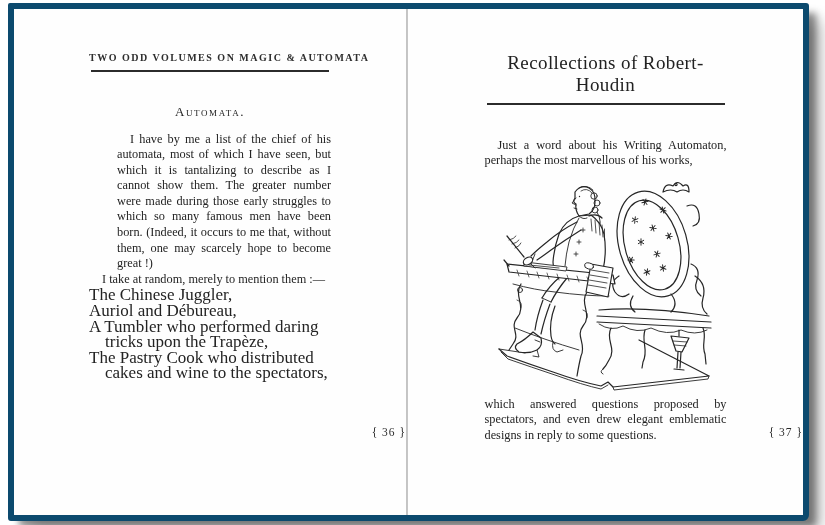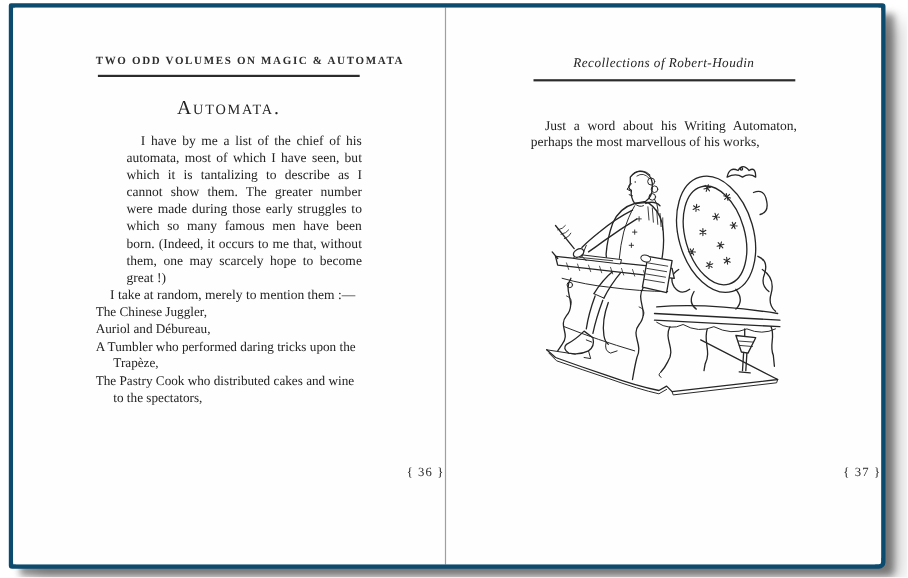--- a/index.html
+++ b/index.html
@@ -1,35 +1,35 @@
 <!DOCTYPE html>
 <html><head>
 <meta charset="utf-8">
 <style>
   html,body{margin:0;padding:0;background:#ffffff;}
   .stage{position:relative;width:825px;height:525px;overflow:hidden;background:#ffffff;
          font-family:"Liberation Serif","DejaVu Serif",serif;color:#232323;}
   .book{position:absolute;left:8px;top:3px;width:789px;height:506px;background:#fefefe;
-        border:4px solid #0c4a6e;border-radius:2px 3px 6px 3px;display:flex;
+        border:6px solid #0c4a6e;border-radius:2px 3px 6px 3px;display:flex;
         box-shadow:9px 8px 7px -2px rgba(0,0,0,0.42),18px 13px 16px -4px rgba(0,0,0,0.22);}
   .page{position:relative;height:100%;background:#fefefe;}
   .page.left{width:392px;border-radius:2px 0 0 3px;}
   .page.right{flex:1;border-radius:0 3px 6px 0;}
   .gutter{width:2px;height:100%;background:linear-gradient(to right,#e9e9e9,#9f9f9f 50%,#ededed);}
   .content{width:242px;margin:0 auto;}
   .running-head{margin-top:43px;text-align:center;}
   .running-head.caps{font-size:10px;font-weight:700;letter-spacing:1.5px;color:#2e2e2e;white-space:nowrap;}
-  .running-head.ital{font-style:italic;font-size:12px;letter-spacing:.4px;color:#222;}
+  .running-head.ital{font-size:19px;letter-spacing:.4px;color:#222;}
   .head-rule{height:1.5px;background:#2b2b2b;width:238px;margin:7px auto 0 auto;}
-  .section-heading{margin:18px 0 0 0;text-align:center;font-weight:400;font-size:18px;
+  .section-heading{margin:32px 0 0 0;text-align:center;font-weight:400;font-size:13px;
                    font-variant:small-caps;letter-spacing:1.6px;}
   .para{margin:0;font-size:12.3px;line-height:15.6px;text-align:justify;}
   .para.first-indent{text-indent:13px;}
   .para.gap-top{margin-top:12px;margin-left:28px;}
-  .list{font-size:12px;line-height:15.6px;}
+  .list{font-size:17px;line-height:15.6px;}
   .list .list-item{padding-left:16px;text-indent:-16px;text-align:left;}
   .page-number{position:absolute;top:417px;left:0;right:0;text-align:right;
                font-size:11.5px;letter-spacing:1px;color:#2a2a2a;}
   .figure-wrap{margin:11px auto 5px auto;width:224px;}
   .figure-wrap svg{display:block;}
   .para-top{margin-top:33px;}
   .para-bottom{margin-top:2px;}
 </style>
 </head>
 <body>
@@ -161,18 +161,19 @@
               <path d="M29,77 L12,56"></path>
               <path d="M14,60 q5,-1 7,-4 M17,64 q5,-1 7,-4 M20,68 q5,-2 6,-5" stroke-width="0.8"></path>
               <path d="M36,84 L40,88" stroke-width="0.9"></path>
               <path d="M96,84 L118,88 L113,117 L91,112 Z" fill="#fefefe"></path>
               <path d="M96,90 l18,3 M95,95 l18,3 M94,100 l18,3 M93,105 l18,3" stroke-width="0.8"></path>
               <ellipse cx="94" cy="86" rx="4.5" ry="3" transform="rotate(15 94 86)" fill="#fefefe" stroke-width="0.9"></ellipse>
             </g>
           </svg>
         </div>
 
+        <p class="para para-bottom">which answered questions proposed by spectators, and even drew elegant emblematic designs in reply to some questions.</p>
       </div>
       <div class="page-number">{ 37 }</div>
     </section>
 
   </div>
 </div>
 
 </body></html>

